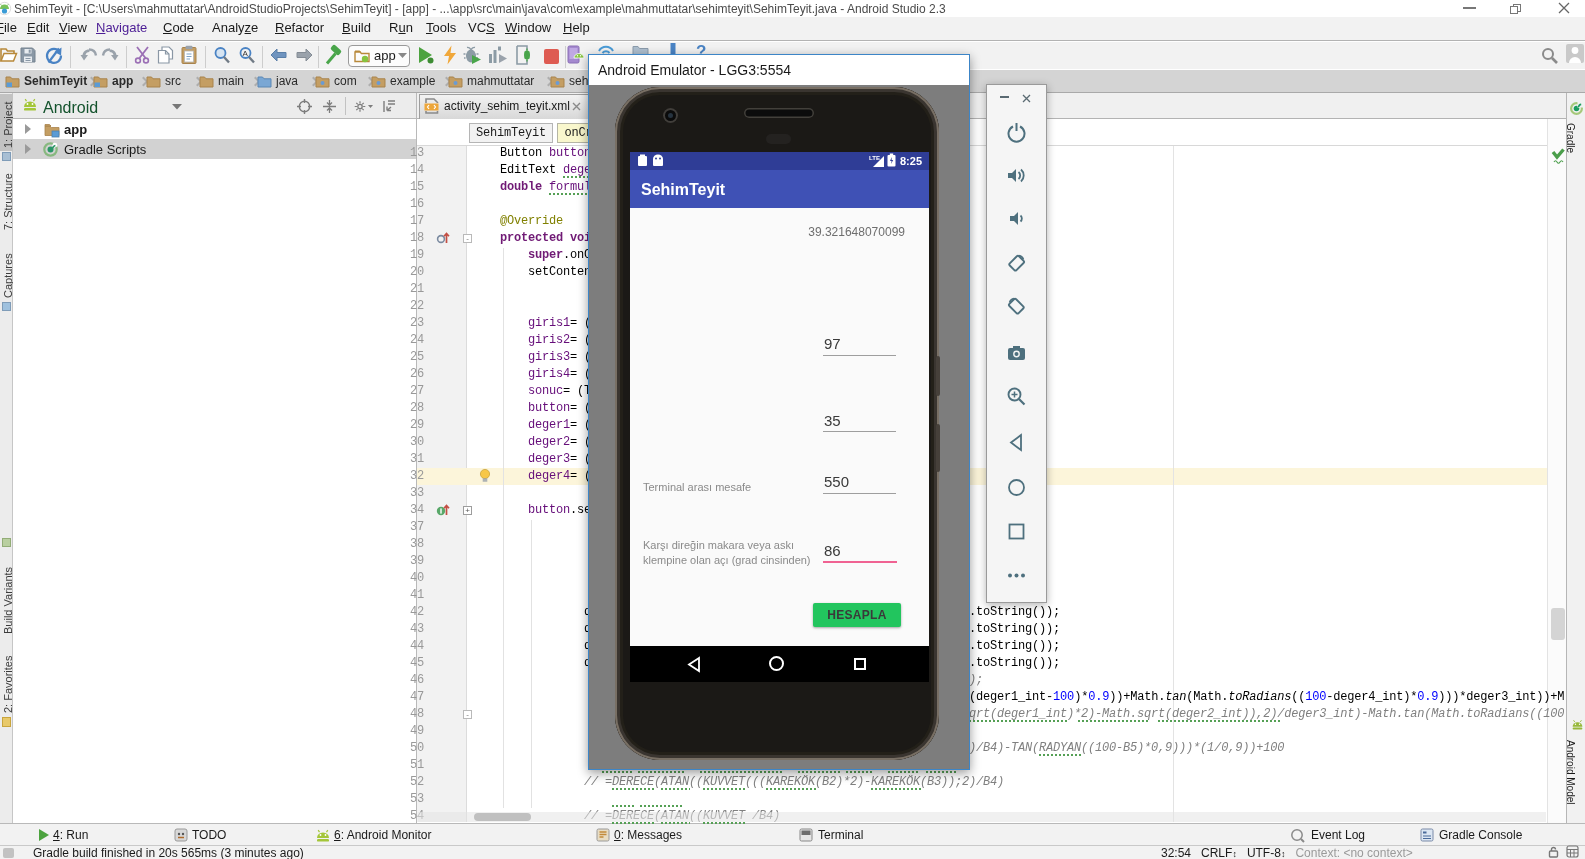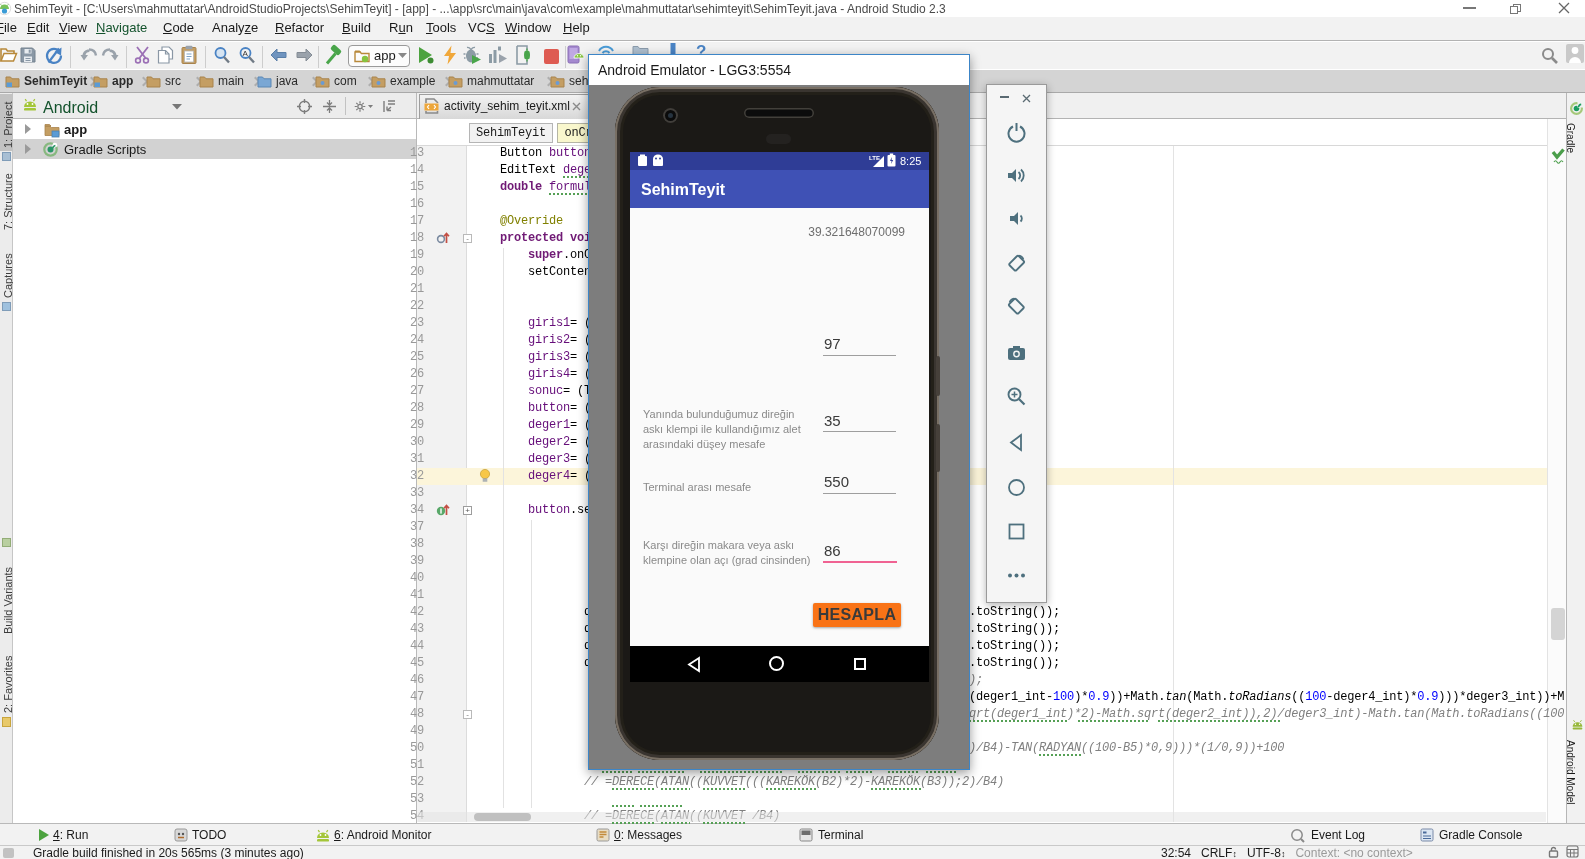--- a/index.html
+++ b/index.html
@@ -29,21 +29,21 @@
 <div class="p" style="left:1463px;top:7px;width:13px;height:2px;background:#777"></div>
 <div class="p" style="left:1513px;top:4px;width:8px;height:8px;border:1.4px solid #777"></div>
 <div class="p" style="left:1510px;top:6px;width:8px;height:8px;border:1.4px solid #777;background:#fff"></div>
 <svg style="left:1558px;top:2px" width="12" height="12" viewBox="0 0 12 12">
       <path d="M1 1 L11 11 M11 1 L1 11" stroke="#666" stroke-width="1.3"></path>
     </svg>
 <div class="p" style="left:0;top:17px;width:1585px;height:24px;background:#f2f2f2;border-bottom:1px solid #b3b3b3"></div>
 <div class="p" style="left:-4px;top:20px;font-size:13px;color:#1a1a1a"><u>F</u>ile</div>
 <div class="p" style="left:27px;top:20px;font-size:13px;color:#1a1a1a"><u>E</u>dit</div>
 <div class="p" style="left:59px;top:20px;font-size:13px;color:#1a1a1a"><u>V</u>iew</div>
-<div class="p" style="left:96px;top:20px;font-size:13px;color:#14532d"><u>N</u>avigate</div>
+<div class="p" style="left:96px;top:20px;font-size:13px;color:#4c1d95"><u>N</u>avigate</div>
 <div class="p" style="left:163px;top:20px;font-size:13px;color:#1a1a1a"><u>C</u>ode</div>
 <div class="p" style="left:212px;top:20px;font-size:13px;color:#1a1a1a">Analy<u>z</u>e</div>
 <div class="p" style="left:275px;top:20px;font-size:13px;color:#1a1a1a"><u>R</u>efactor</div>
 <div class="p" style="left:342px;top:20px;font-size:13px;color:#1a1a1a"><u>B</u>uild</div>
 <div class="p" style="left:389px;top:20px;font-size:13px;color:#1a1a1a">R<u>u</u>n</div>
 <div class="p" style="left:426px;top:20px;font-size:13px;color:#1a1a1a"><u>T</u>ools</div>
 <div class="p" style="left:468px;top:20px;font-size:13px;color:#1a1a1a">VC<u>S</u></div>
 <div class="p" style="left:505px;top:20px;font-size:13px;color:#1a1a1a"><u>W</u>indow</div>
 <div class="p" style="left:563px;top:20px;font-size:13px;color:#1a1a1a"><u>H</u>elp</div>
 <div class="p" style="left:0;top:42px;width:1585px;height:27px;background:#f2f2f2"></div>
@@ -522,35 +522,34 @@
     </svg>
 <svg style="left:869px;top:154px" width="16" height="13" viewBox="0 0 16 13">
 <text x="0" y="6" font-size="6" font-weight="bold" fill="#fff" font-family="Liberation Sans">LTE</text>
 <path d="M15 13 V2 L4 13 z" fill="#fff"></path>
     </svg>
 <svg style="left:887px;top:153px" width="9" height="14" viewBox="0 0 9 14">
 <rect x="0.5" y="2" width="8" height="11.5" rx="1" fill="#fff"></rect>
       <rect x="2.8" y="0.5" width="3.4" height="2" fill="#fff"></rect>
 <path d="M4.8 4 L3 8 h1.6 L4 11 L6.2 7 H4.6 z" fill="#2f3d96"></path>
     </svg>
-<div class="p" style="left:900px;top:155px;font-size:11px;font-weight:normal;color:#fff">8:25</div>
+<div class="p" style="left:900px;top:155px;font-size:11px;font-weight:bold;color:#fff">8:25</div>
 <div class="p" style="left:641px;top:181px;font-size:16px;font-weight:bold;color:#fff">SehimTeyit</div>
 <div class="p" style="left:760px;top:225px;width:145px;text-align:right;font-size:12px;color:#6e6e6e">39.321648070099</div>
 <div class="p" style="left:824px;top:335px;font-size:15px;color:#3a3a3a">97</div>
 <div class="p" style="left:823px;top:355px;width:73px;height:1px;background:#9e9e9e"></div>
-<div class="p" style="left:643px;top:407px;font-size:11px;line-height:15px;color:#8a8a8a">Yanında bulunduğumuz direğin<br>askı klempi ile kullandığımız alet<br>arasındaki düşey mesafe</div>
 <div class="p" style="left:824px;top:412px;font-size:15px;color:#3a3a3a">35</div>
 <div class="p" style="left:823px;top:431px;width:73px;height:1px;background:#9e9e9e"></div>
 <div class="p" style="left:643px;top:480px;font-size:11px;line-height:15px;color:#8a8a8a">Terminal arası mesafe</div>
 <div class="p" style="left:824px;top:473px;font-size:15px;color:#3a3a3a">550</div>
 <div class="p" style="left:823px;top:493px;width:73px;height:1px;background:#9e9e9e"></div>
 <div class="p" style="left:643px;top:538px;font-size:11px;line-height:15px;color:#8a8a8a">Karşı direğin makara veya askı<br>klempine olan açı (grad cinsinden)</div>
 <div class="p" style="left:824px;top:542px;font-size:15px;color:#3a3a3a">86</div>
 <div class="p" style="left:823px;top:561px;width:74px;height:2px;background:#f06292"></div>
-<div class="p" style="left:813px;top:603px;width:88px;height:24px;background:#f97316;border-radius:2px;box-shadow:0 1px 2.5px rgba(0,0,0,.35);font-size:16px;font-weight:bold;color:#3a3a3a;text-align:center;line-height:24px;letter-spacing:0.3px">HESAPLA</div>
+<div class="p" style="left:813px;top:603px;width:88px;height:24px;background:#22c55e;border-radius:2px;box-shadow:0 1px 2.5px rgba(0,0,0,.35);font-size:12px;font-weight:bold;color:#3a3a3a;text-align:center;line-height:24px;letter-spacing:0.3px">HESAPLA</div>
 <svg style="left:686px;top:656px" width="16" height="17" viewBox="0 0 16 17">
 <path d="M13 2 L3 8.5 L13 15 z" fill="none" stroke="#fff" stroke-width="1.8"></path>
     </svg>
 <div class="p" style="left:769px;top:656px;width:15px;height:15px;border:2px solid #fff;border-radius:50%"></div>
 <div class="p" style="left:854px;top:658px;width:12px;height:12px;border:2px solid #fff"></div>
 <div class="p" style="left:986px;top:84px;width:61px;height:519px;background:#f5f5f5;border:1px solid #9a9a9a;box-shadow:0 2px 8px rgba(0,0,0,.3)"></div>
 <div class="p" style="left:1000px;top:96px;width:9px;height:1.6px;background:#5a6a72"></div>
 <svg style="left:1022px;top:94px" width="9" height="9" viewBox="0 0 9 9">
       <path d="M1 1 L8 8 M8 1 L1 8" stroke="#5a6a72" stroke-width="1.3"></path>
     </svg>

